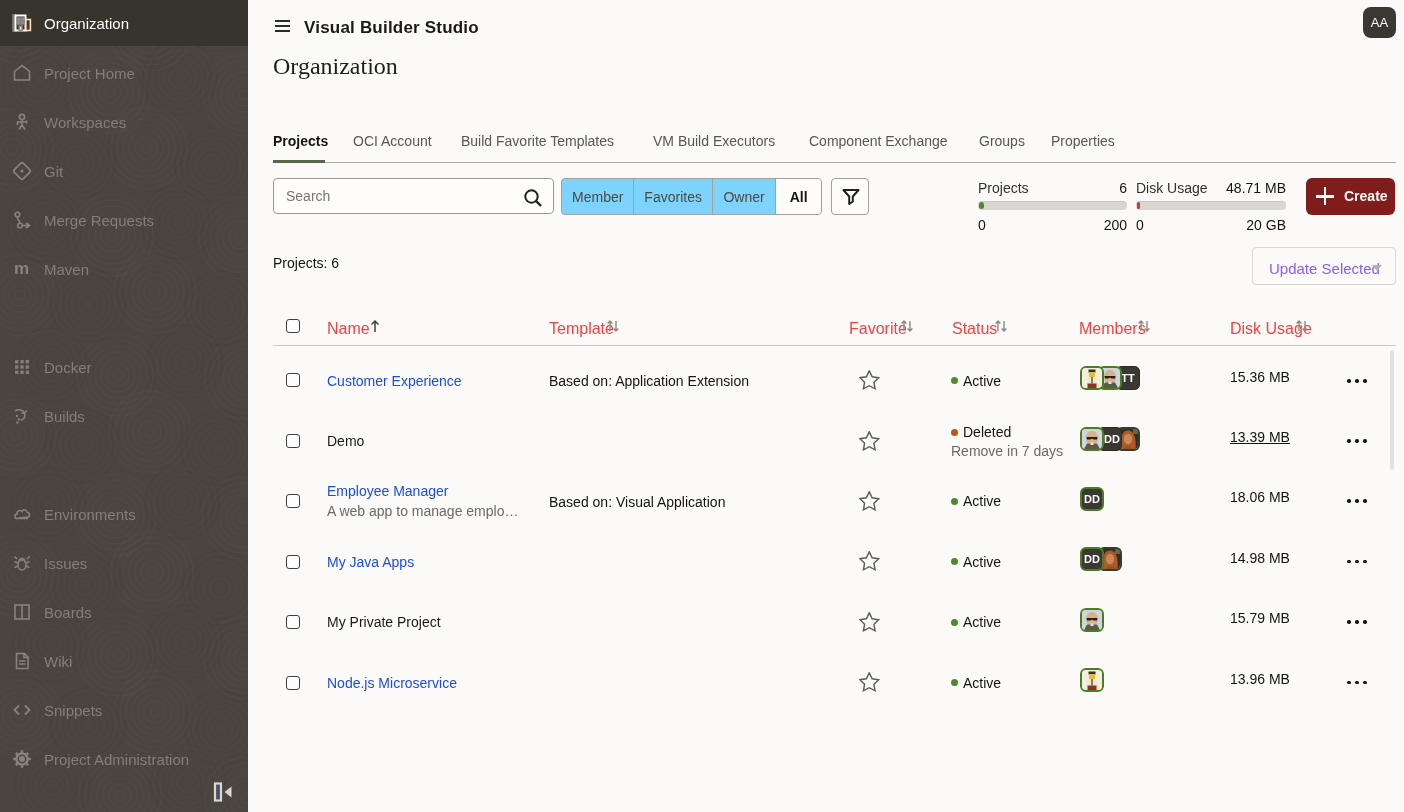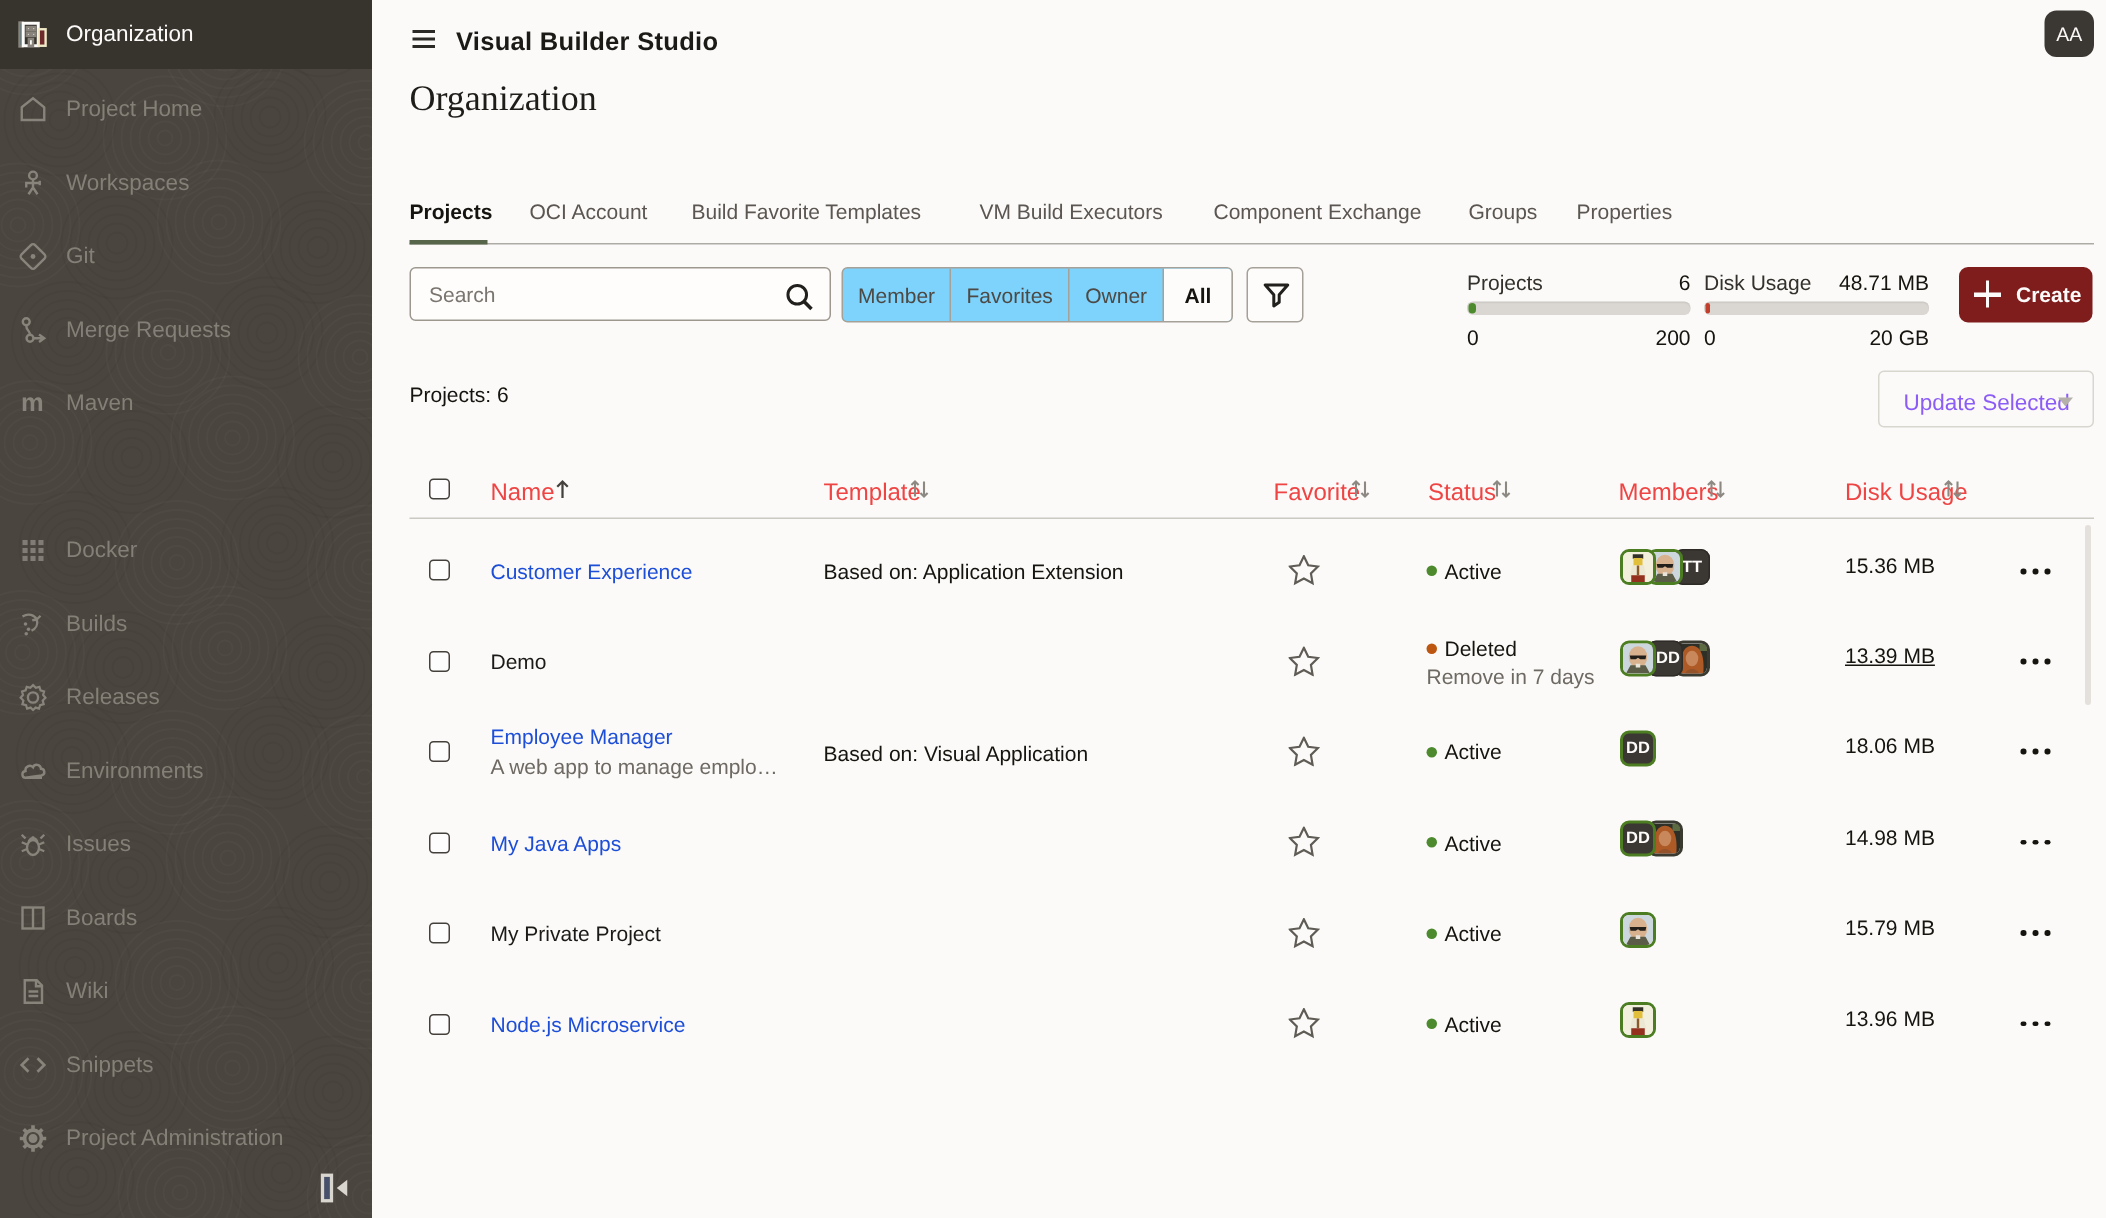--- a/index.html
+++ b/index.html
@@ -235,27 +235,20 @@
   </div>
   <div class="nav-item" style="top:391px">
     <span class="nicon"><svg width="22" height="22" viewBox="0 0 22 22">
           <path d="M4 6 C8 3.5 12 5 13.5 8 M13.5 8 L16 5.5 M13.5 8 L10.5 8.5 M13.5 8 C14.5 11 13 14 10 15.5"></path>
           <circle cx="6" cy="11" r="1.2" fill="#88837b" stroke="none"></circle>
           <circle cx="8" cy="14.5" r="1.2" fill="#88837b" stroke="none"></circle>
           <circle cx="6.5" cy="17.5" r="1.2" fill="#88837b" stroke="none"></circle>
         </svg></span>
     <span class="nlabel">Builds</span>
   </div>
-  <div class="nav-item" style="top:440px">
-    <span class="nicon"><svg width="22" height="22" viewBox="0 0 22 22">
-          <path d="M11 3.6 L13 5.6 L15.6 4.9 L16.4 7.4 L19 8.2 L18.3 10.8 L20 12.8 L18 14.8 L18.7 17.4 L16.1 18.1 L15.3 20.6 L12.8 19.9 L11 21.6 L9.2 19.9 L6.7 20.6 L5.9 18.1 L3.3 17.4 L4 14.8 L2 12.8 L3.7 10.8 L3 8.2 L5.6 7.4 L6.4 4.9 L9 5.6 Z" transform="translate(0,-1.5) scale(0.92) translate(1,1)"></path>
-          <circle cx="11" cy="11" r="3.4"></circle>
-        </svg></span>
-    <span class="nlabel">Releases</span>
-  </div>
   <div class="nav-item" style="top:538px">
     <span class="nicon"><svg width="22" height="22" viewBox="0 0 22 22">
           <ellipse cx="11" cy="13" rx="4" ry="5"></ellipse>
           <path d="M8.2 9.5 C8.2 6 13.8 6 13.8 9.5 M11 8 L11 5.5 M7 11 L3.5 9.5 M7 14 L3.5 15.5 M15 11 L18.5 9.5 M15 14 L18.5 15.5 M3.5 4.5 L6 7 M18.5 4.5 L16 7"></path>
         </svg></span>
     <span class="nlabel">Issues</span>
   </div>
   <div class="nav-item" style="top:489px">
     <span class="nicon"><svg width="22" height="22" viewBox="0 0 22 22">
           <path d="M6 15.5 C3.5 15.5 3 11.5 6 11 C5.5 8 9 6.5 11 8.5 C12 6 16 6.5 16.3 9.5 C19 9.5 19.5 13.5 16.5 14 L6 15.5 Z M5.5 15.5 L17 15.5"></path>

